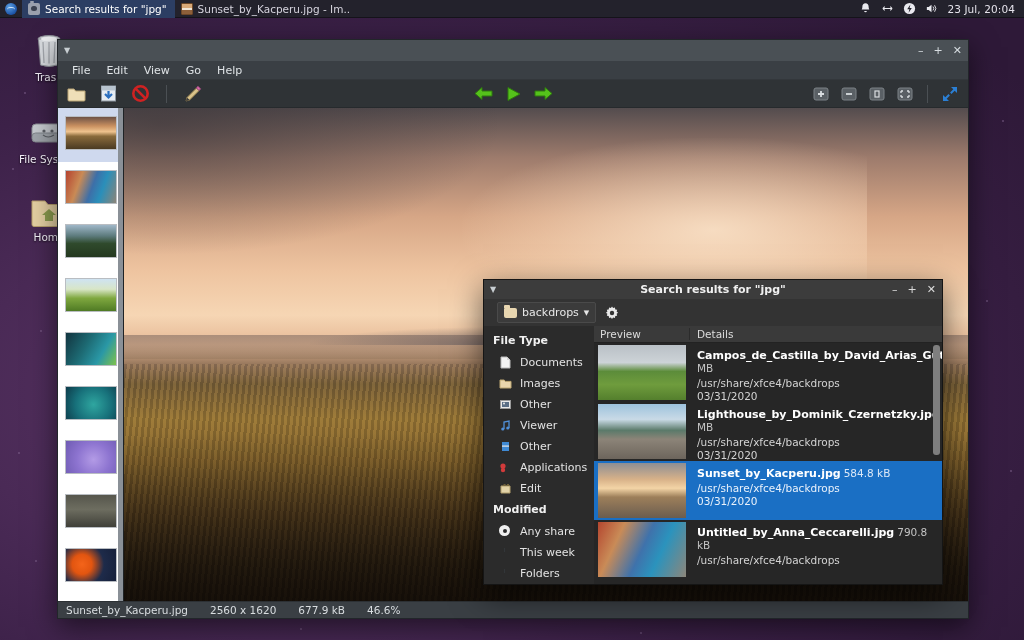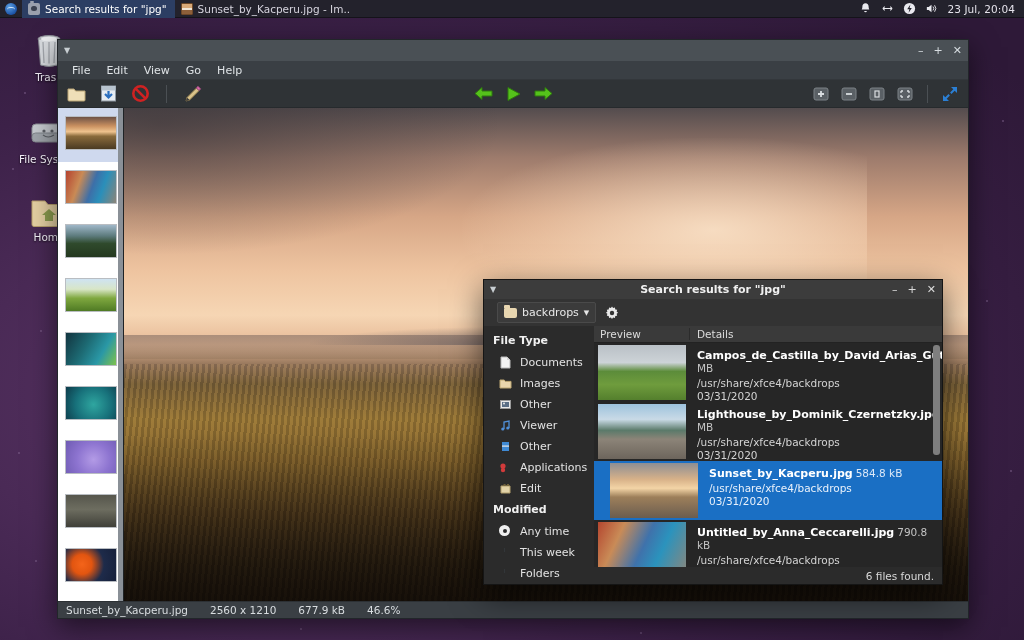--- a/index.html
+++ b/index.html
@@ -193,21 +193,21 @@
   }
   .sw-results { flex:1; display:flex; flex-direction:column; min-width:0; background:#1f1f1f; }
   .res-head {
     height:17px; flex:0 0 17px; display:flex; background:#3a3a3a; color:#dcdcdc;
     font-size:10.5px; align-items:center; border-bottom:1px solid #222;
   }
   .res-head .c1 { width:96px; flex:0 0 96px; padding-left:6px; border-right:1px solid #2b2b2b; }
   .res-head .c2 { flex:1; padding-left:7px; }
   .res-list { flex:1; overflow:hidden; position:relative; background:#262626; }
   .res-row { display:flex; height:59px; align-items:stretch; background:#262626; }
-  .res-row.selected { background:#1a6fc4;padding-left:12px; }
+  .res-row.selected { background:#1a6fc4; }
   .res-thumb { width:96px; flex:0 0 96px; display:flex; align-items:center; justify-content:center; }
   .res-thumb .im { width:88px; height:55px; background-size:cover; background-position:center; }
   .res-info { flex:1; padding:6px 8px 0 7px; min-width:0; }
   .res-name { font-size:11px; font-weight:bold; color:#ffffff; display:inline; }
   .res-size { font-size:10.5px; color:#c3c3c3; display:inline; margin-left:3px; }
   .res-row.selected .res-size { color:#dbe8f7; }
   .res-path { font-size:10.5px; color:#d3d3d3; margin-top:2px; }
   .res-date { font-size:10.5px; color:#d3d3d3; margin-top:1px; }
   .res-row.selected .res-path, .res-row.selected .res-date { color:#e9f1fb; }
   .res-scroll {
@@ -433,21 +433,21 @@
         <div style="position:absolute;left:0;right:0;top:52%;bottom:0;
              background:repeating-linear-gradient(96deg, rgba(0,0,0,.13) 0 3px, rgba(255,205,110,.07) 3px 6px);"></div>
         <div style="position:absolute;left:0;right:0;bottom:0;height:34%;
              background:linear-gradient(180deg, rgba(20,14,8,0) 0%, rgba(18,12,7,.78) 100%);"></div>
       </div>
     </div>
   </div>
 
   <div class="vw-status">
     <span>Sunset_by_Kacperu.jpg</span>
-    <span>2560 x 1210</span>
+    <span>2560 x 1620</span>
     <span>677.9 kB</span>
     <span>46.6%</span>
   </div>
 </div>
 
 <div id="searchwin">
   <div class="sw-titlebar">
     <span class="caret-down">▼</span>
     <div class="sw-title">Search results for "jpg"</div>
     <div class="sw-wbtns">
@@ -548,21 +548,21 @@
       </div>
 
       <div class="sw-sec">Modified</div>
 
       <div class="sw-item">
         <span class="ic">
           <span class="radio">
               <i></i>
             </span>
         </span>
-        <span>Any time</span>
+        <span>Any share</span>
       </div>
       <div class="sw-item">
         <span class="ic"><span class="clockic"></span></span>
         <span>This week</span>
       </div>
       <div class="sw-item">
         <span class="ic"><span class="clockic"></span></span>
         <span>Folders</span>
       </div>
     </div>
@@ -614,23 +614,20 @@
           <div class="res-info">
             <span class="res-name">Untitled_by_Anna_Ceccarelli.jpg</span><span class="res-size">790.8 kB</span>
             <div class="res-path">/usr/share/xfce4/backdrops</div>
             
           </div>
         </div>
 
         <div class="res-scroll"></div>
       </div>
 
-      <div class="sw-footer">
-        <span>6 files found.</span>
-      </div>
     </div>
   </div>
 </div>
 
 <div id="taskbar">
   <div class="tb-left">
     <div class="tb-launcher">
       <span class="globe"></span>
     </div>
     <div class="tb-btn active">

